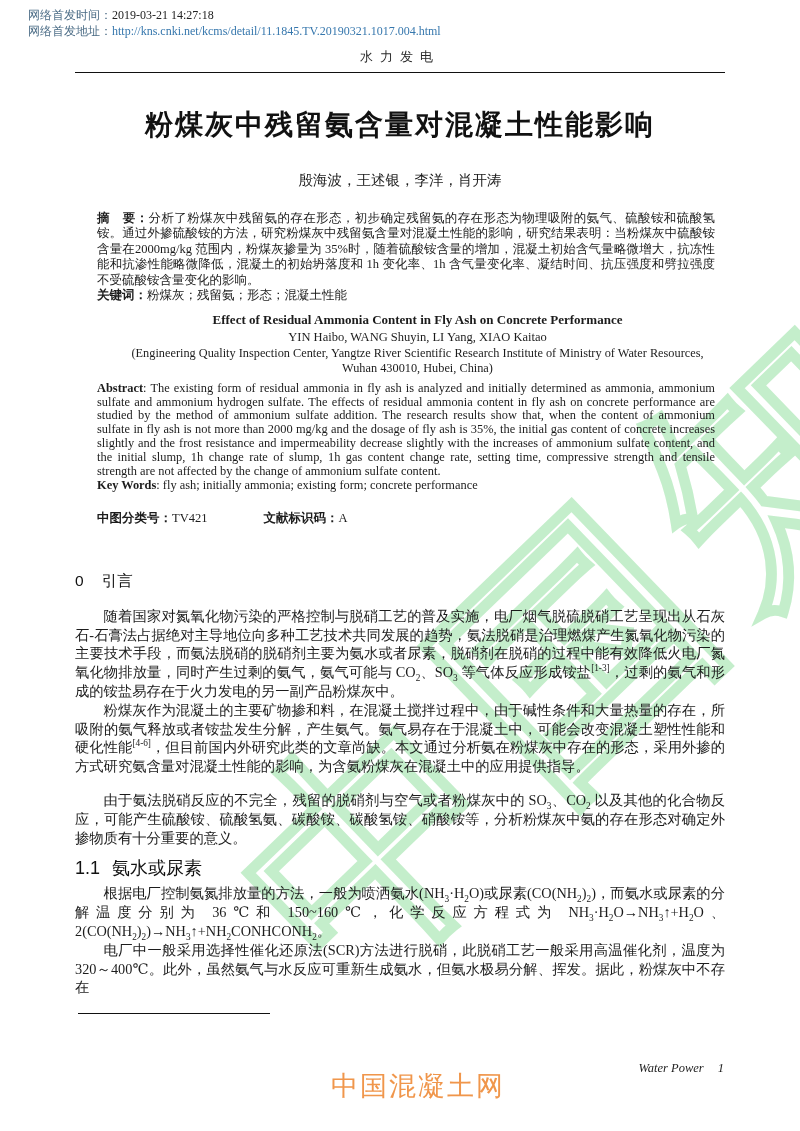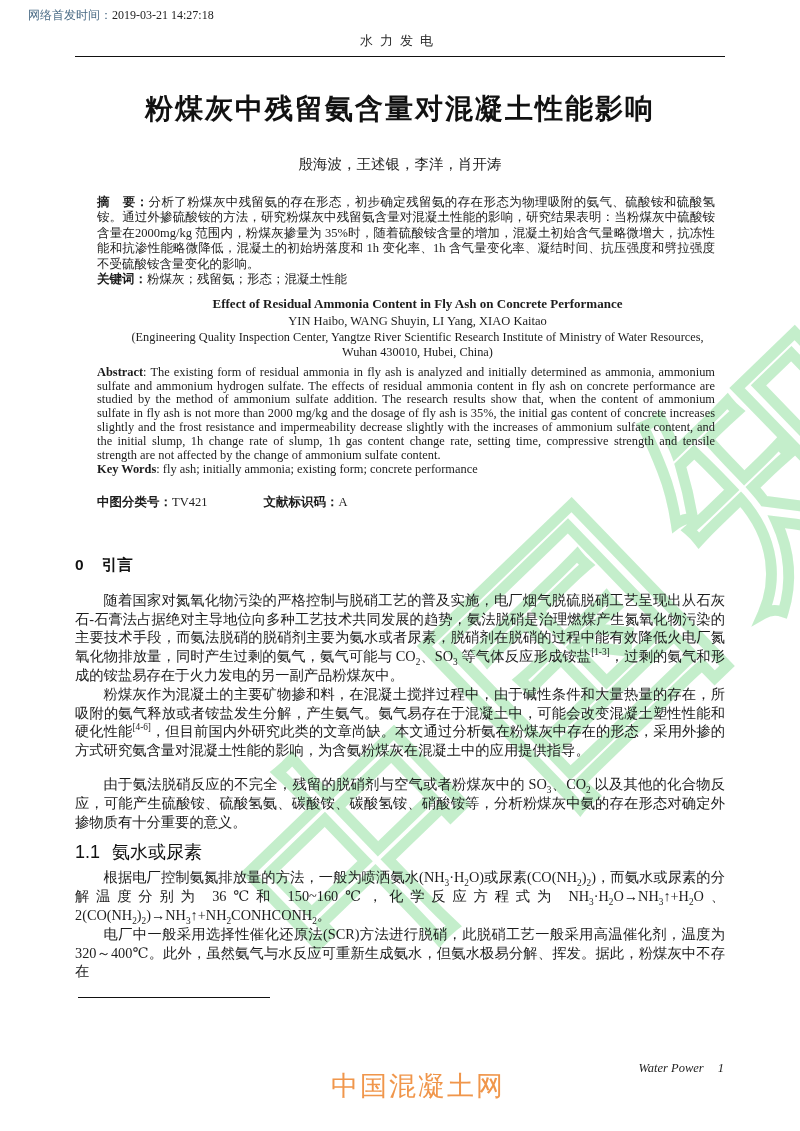--- a/index.html
+++ b/index.html
@@ -35,21 +35,21 @@
   .aff-en{margin:1px auto 0 auto;max-width:590px;font-size:12.3px;line-height:14.6px;}
   .abstract-en{margin:6px 85px 0 97px;font-size:12.4px;line-height:13.9px;text-align:justify;}
   .abstract-en p{margin:0;}
   .en-bold{font-weight:bold;}
 
   .clc-line{margin:17px 0 0 97px;font-size:12.5px;}
   .clc-value{font-family:"Liberation Serif",serif;}
   .clc-gap{display:inline-block;width:56px;}
 
   
-  .sec-h1{margin:44px 75px 0 75px;font-size:15.5px;font-weight:bold;
+  .sec-h1{margin:44px 75px 0 75px;font-size:15.5px;font-weight:normal;
           font-family:"Liberation Sans","DejaVu Sans",sans-serif;color:#111;}
   .sec-h2{margin:9px 75px 0 75px;font-size:18px;font-weight:normal;
           font-family:"Liberation Sans","DejaVu Sans",sans-serif;color:#111;}
   .sec-num{margin-right:18px;}
   .sec-h2 .sec-num{margin-right:12px;}
   .body-p{margin:0 75px;font-size:14.3px;line-height:18.8px;text-align:justify;text-indent:2em;}
   .body-p.first{margin-top:15px;}
   sup,sub{font-size:0.65em;line-height:0;}
 
   
@@ -76,20 +76,23 @@
 
 <div class="page">
 
   <div class="wm-cnki">中国知网</div>
 
   <div class="content">
 
     <div class="meta">
       <div>
         <span class="meta-label">网络首发时间：</span><span class="meta-value">2019-03-21 14:27:18</span>
+      </div>
+      <div>
+        <span class="meta-label">网络首发地址：</span><a class="meta-url" href="#">http://kns.cnki.net/kcms/detail/11.1845.TV.20190321.1017.004.html</a>
       </div>
     </div>
 
     <div class="journal-header">水力发电</div>
     <hr class="header-rule">
 
     <h1 class="title-cn">粉煤灰中残留氨含量对混凝土性能影响</h1>
 
     <div class="authors-cn">殷海波，王述银，李洋，肖开涛</div>
 

